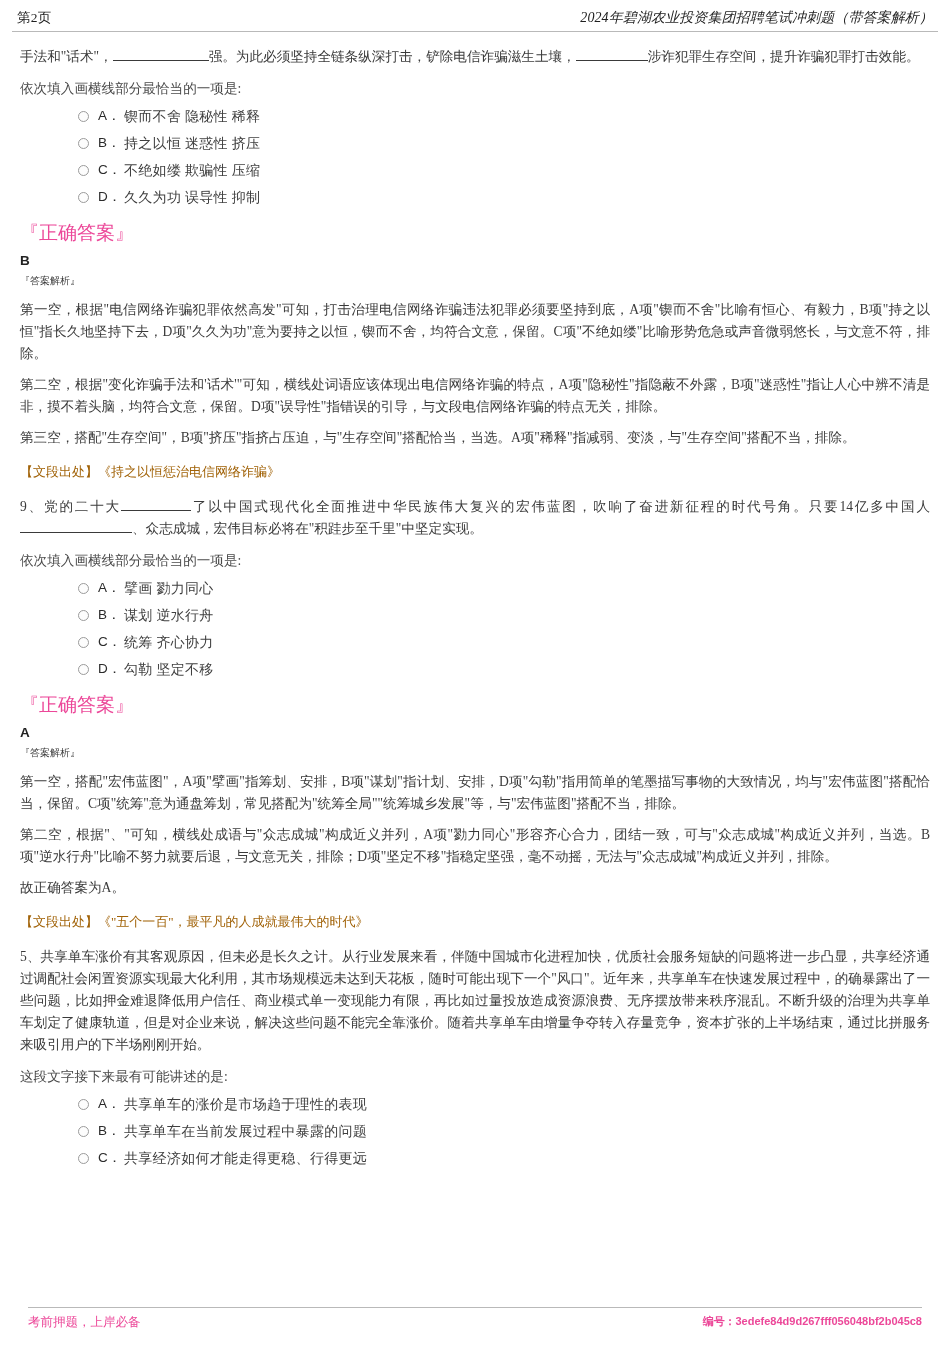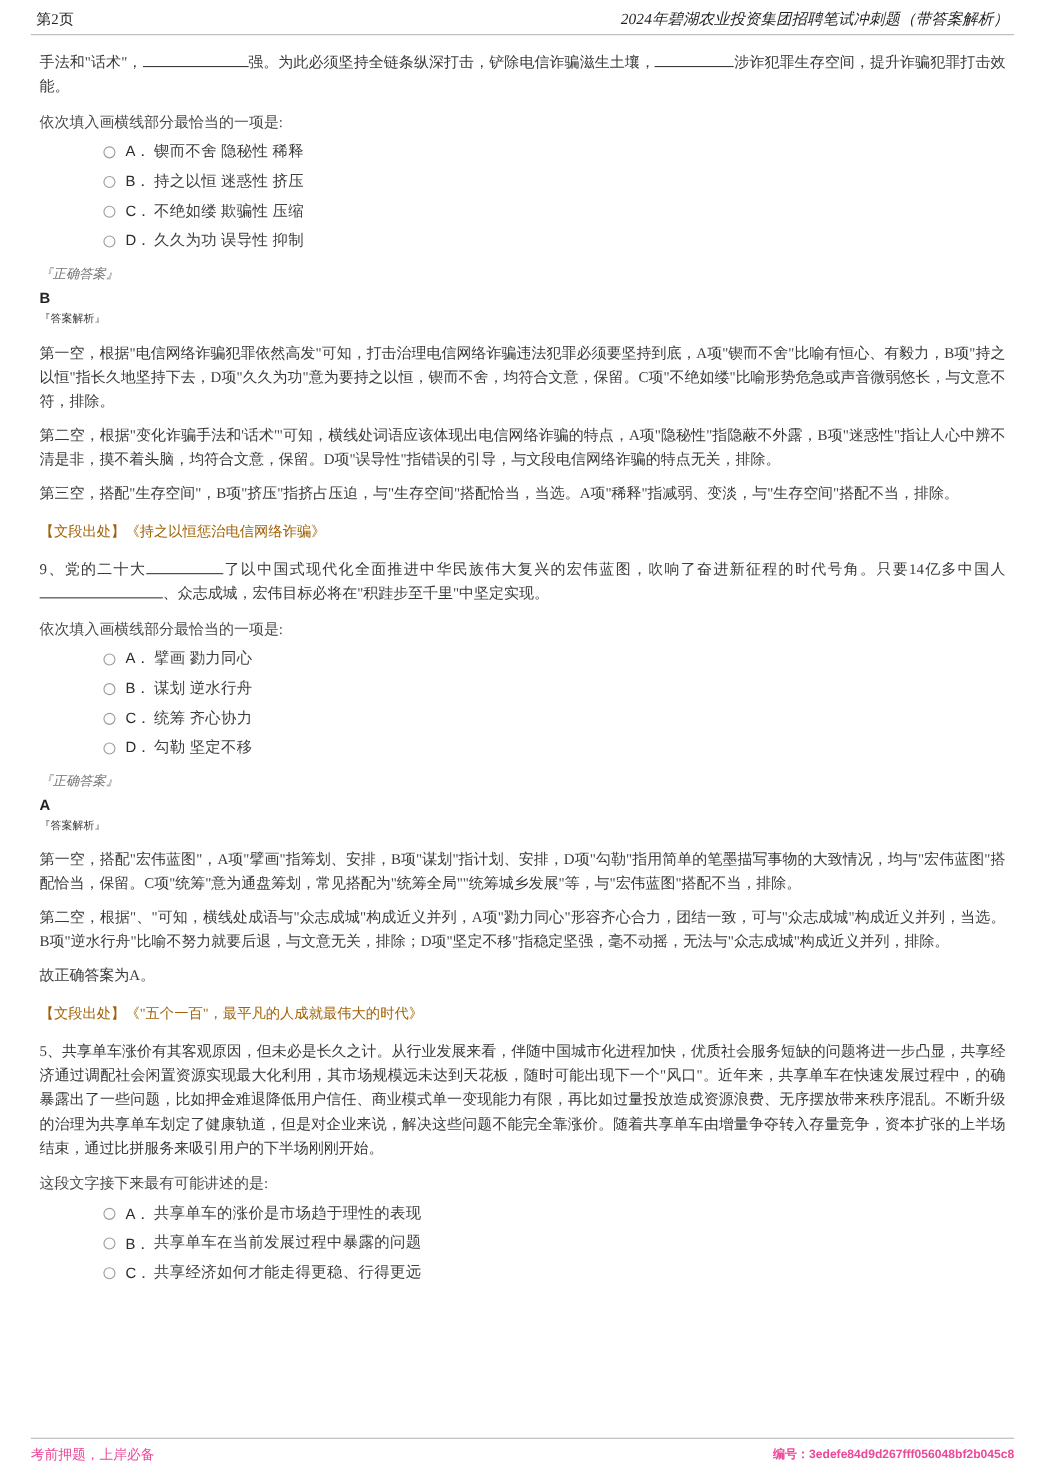--- a/index.html
+++ b/index.html
@@ -12,21 +12,21 @@
     height: 1345px;
     font-family: "Liberation Serif", "DejaVu Serif", serif;
     color: #2b2b2b;
     position: relative;
     overflow: hidden;
   }
   .page {
     width: 950px;
     height: 1345px;
     box-sizing: border-box;
-    padding: 0 28px;
+    padding: 0 12px;
     position: relative;
   }
 
   
   .header {
     display: flex;
     align-items: flex-end;
     justify-content: space-between;
     padding: 9px 5px 4px 5px;
     border-bottom: 1px solid #b9b9b9;
@@ -91,23 +91,22 @@
   }
   .opt-text {
     font-size: 14px;
     color: #3f3f3f;
     letter-spacing: .3px;
   }
 
   
   .ans-label {
     margin: 10px 0 0 0;
-    color: #737373;
-    font-size: 12px;
-    font-style: italic;
+    color: #ec4899;
+    font-size: 19px;
   }
   .ans-value {
     margin: 1px 0 0 0;
     font-family: "Liberation Sans", sans-serif;
     font-weight: bold;
     font-size: 13.5px;
     color: #222;
   }
   .ans-sub {
     margin: 1px 0 10px 0;

